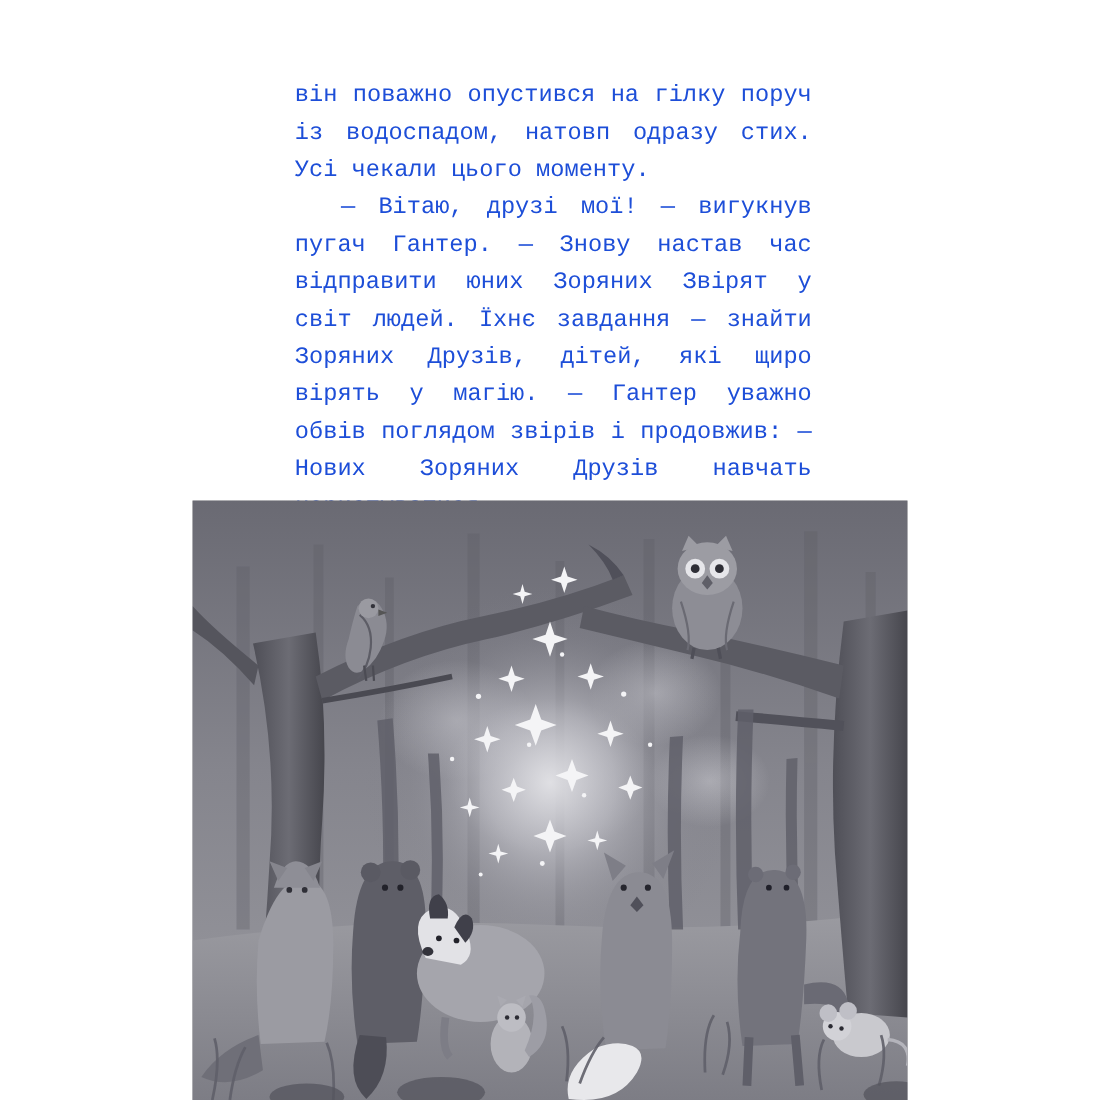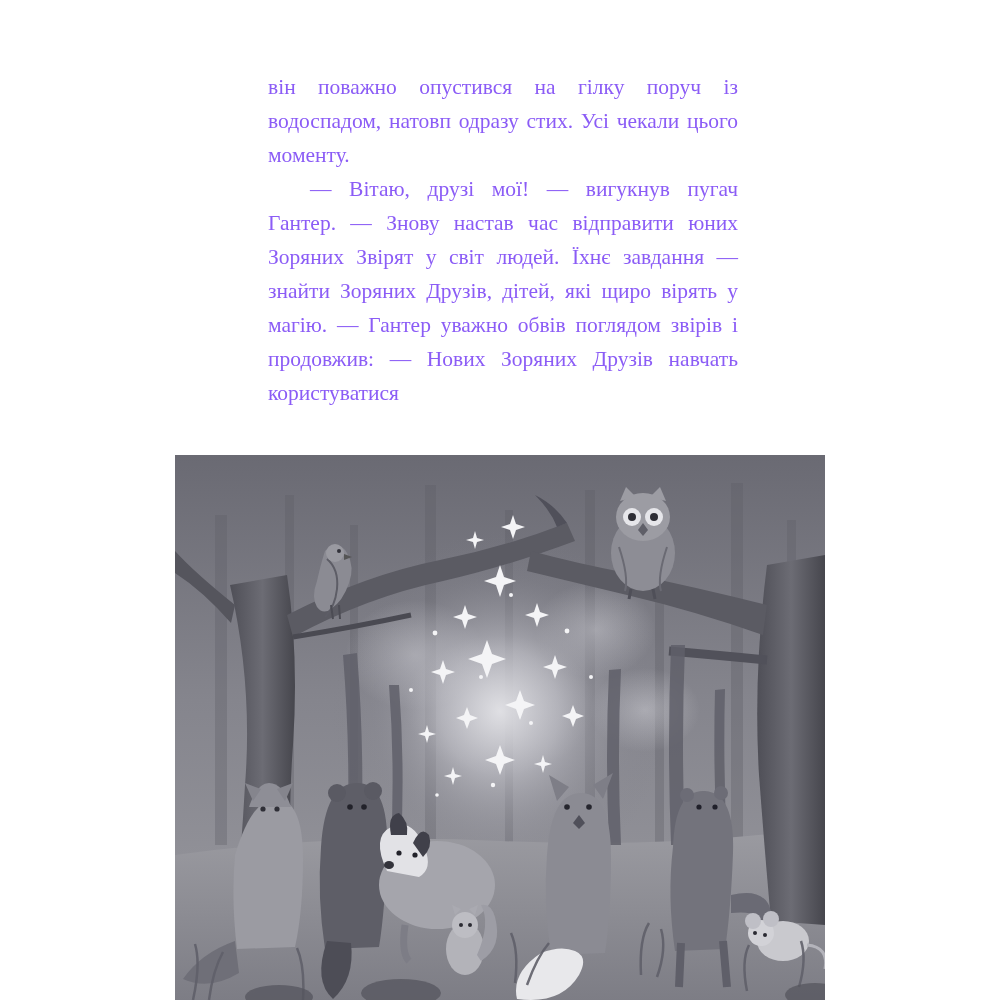--- a/index.html
+++ b/index.html
@@ -17,24 +17,24 @@
     position: relative;
     width: 1000px;
     height: 1000px;
     background: #ffffff;
   }
   .text-block {
     position: absolute;
     left: 268px;
     top: 70px;
     width: 470px;
-    font-family: Liberation Serif, serif;
+    font-family: Liberation Mono, monospace;
     font-size: 21.5px;
     line-height: 34px;
-    color: #8b5cf6;
+    color: #1d4ed8;
     text-align: justify;
     text-justify: inter-word;
     hyphens: manual;
   }
   .para {
     margin: 0;
   }
   .para.indent {
     text-indent: 42px;
   }

